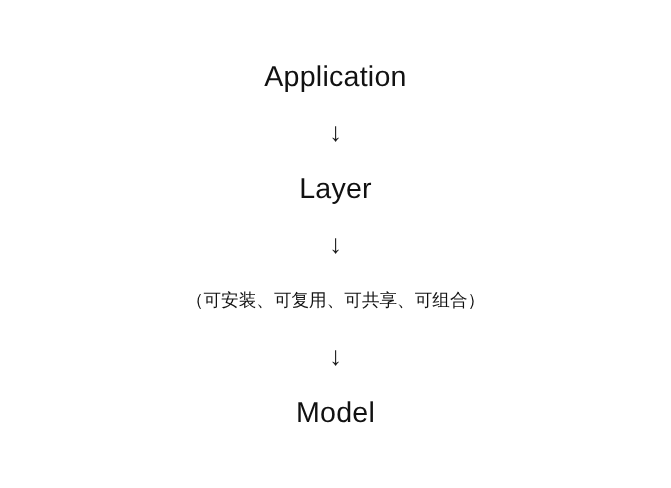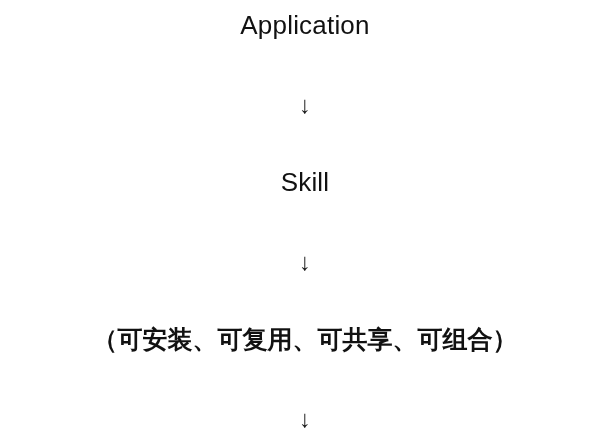--- a/index.html
+++ b/index.html
@@ -13,52 +13,53 @@
     font-family: "Liberation Sans", "DejaVu Sans", sans-serif;
     color: #111111;
     overflow: hidden;
   }
   .diagram {
     width: 610px;
     height: 444px;
     display: flex;
     flex-direction: column;
     align-items: center;
-    justify-content: space-between;
+    justify-content: center;
   }
   .line {
     height: 51px;
     line-height: 51px;
     text-align: center;
     white-space: nowrap;
   }
   .node {
     font-size: 26px;
     font-weight: 500;
     letter-spacing: 0.2px;
   }
   .node-sub {
-    font-size: 25px;
-    font-weight: 700;
+    font-size: 16px;
+    font-weight: 400;
   }
   .arrow {
     font-size: 24px;
     color: #1a1a1a;
   }
 </style>
 </head>
 <body>
 
 <div class="diagram">
   <div class="line node">Application</div>
 
   <div class="line arrow">↓</div>
 
-  <div class="line node">Skill</div>
+  <div class="line node">Layer</div>
 
   <div class="line arrow">↓</div>
 
 
   <div class="line node-sub">（可安装、可复用、可共享、可组合）</div>
 
   <div class="line arrow">↓</div>
 
+  <div class="line node">Model</div>
 </div>
 
 </body></html>

